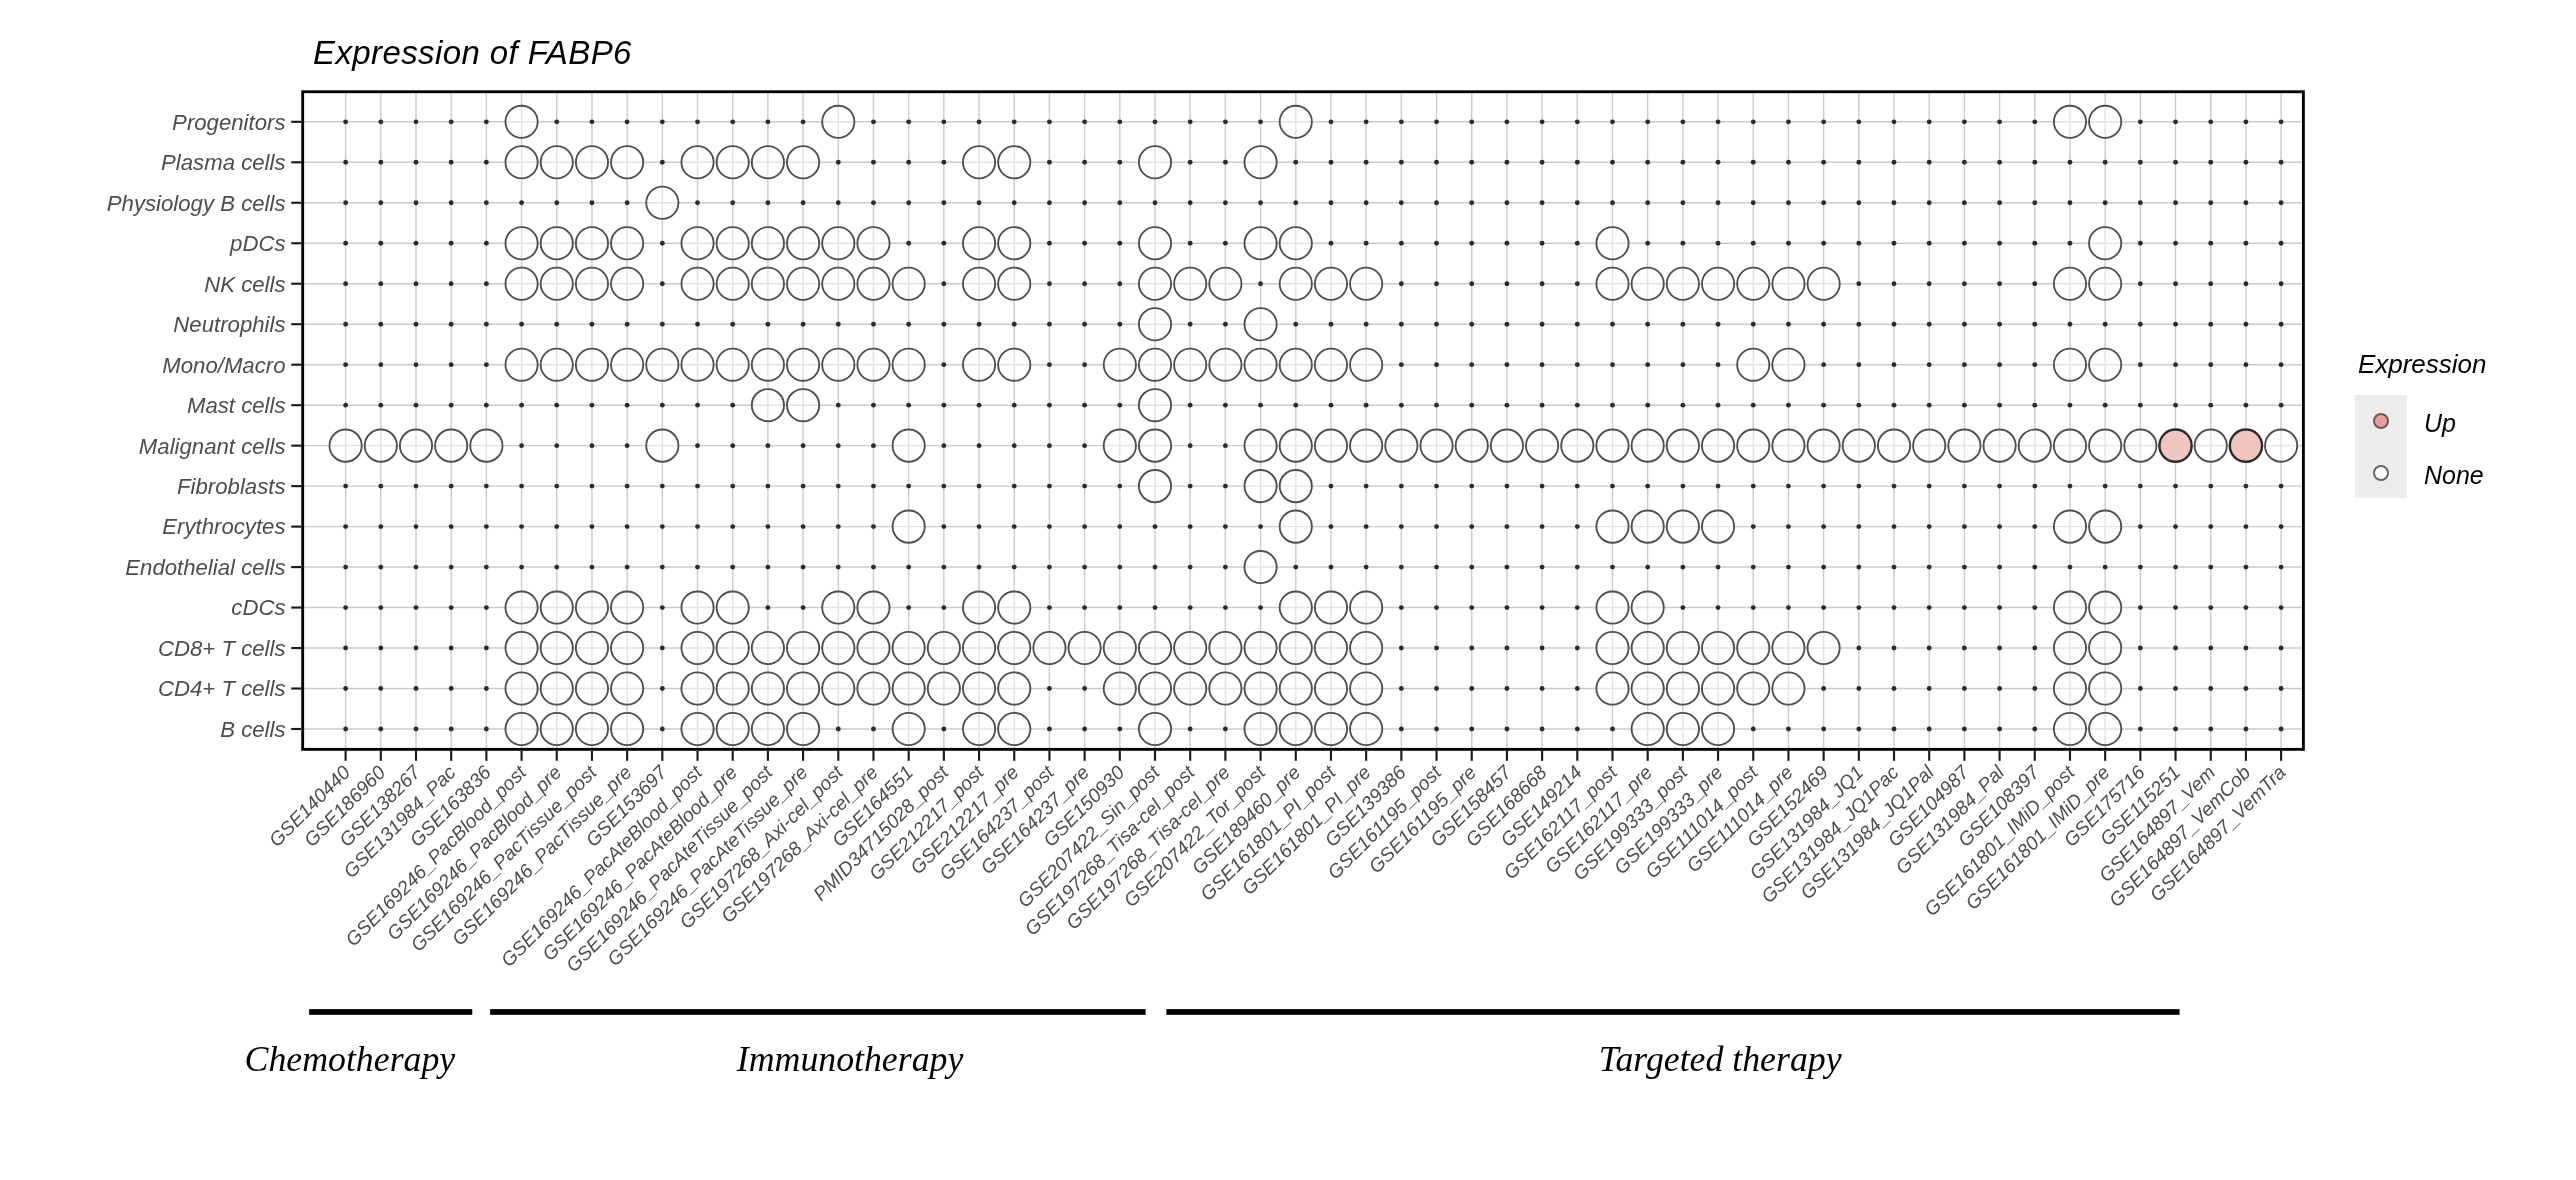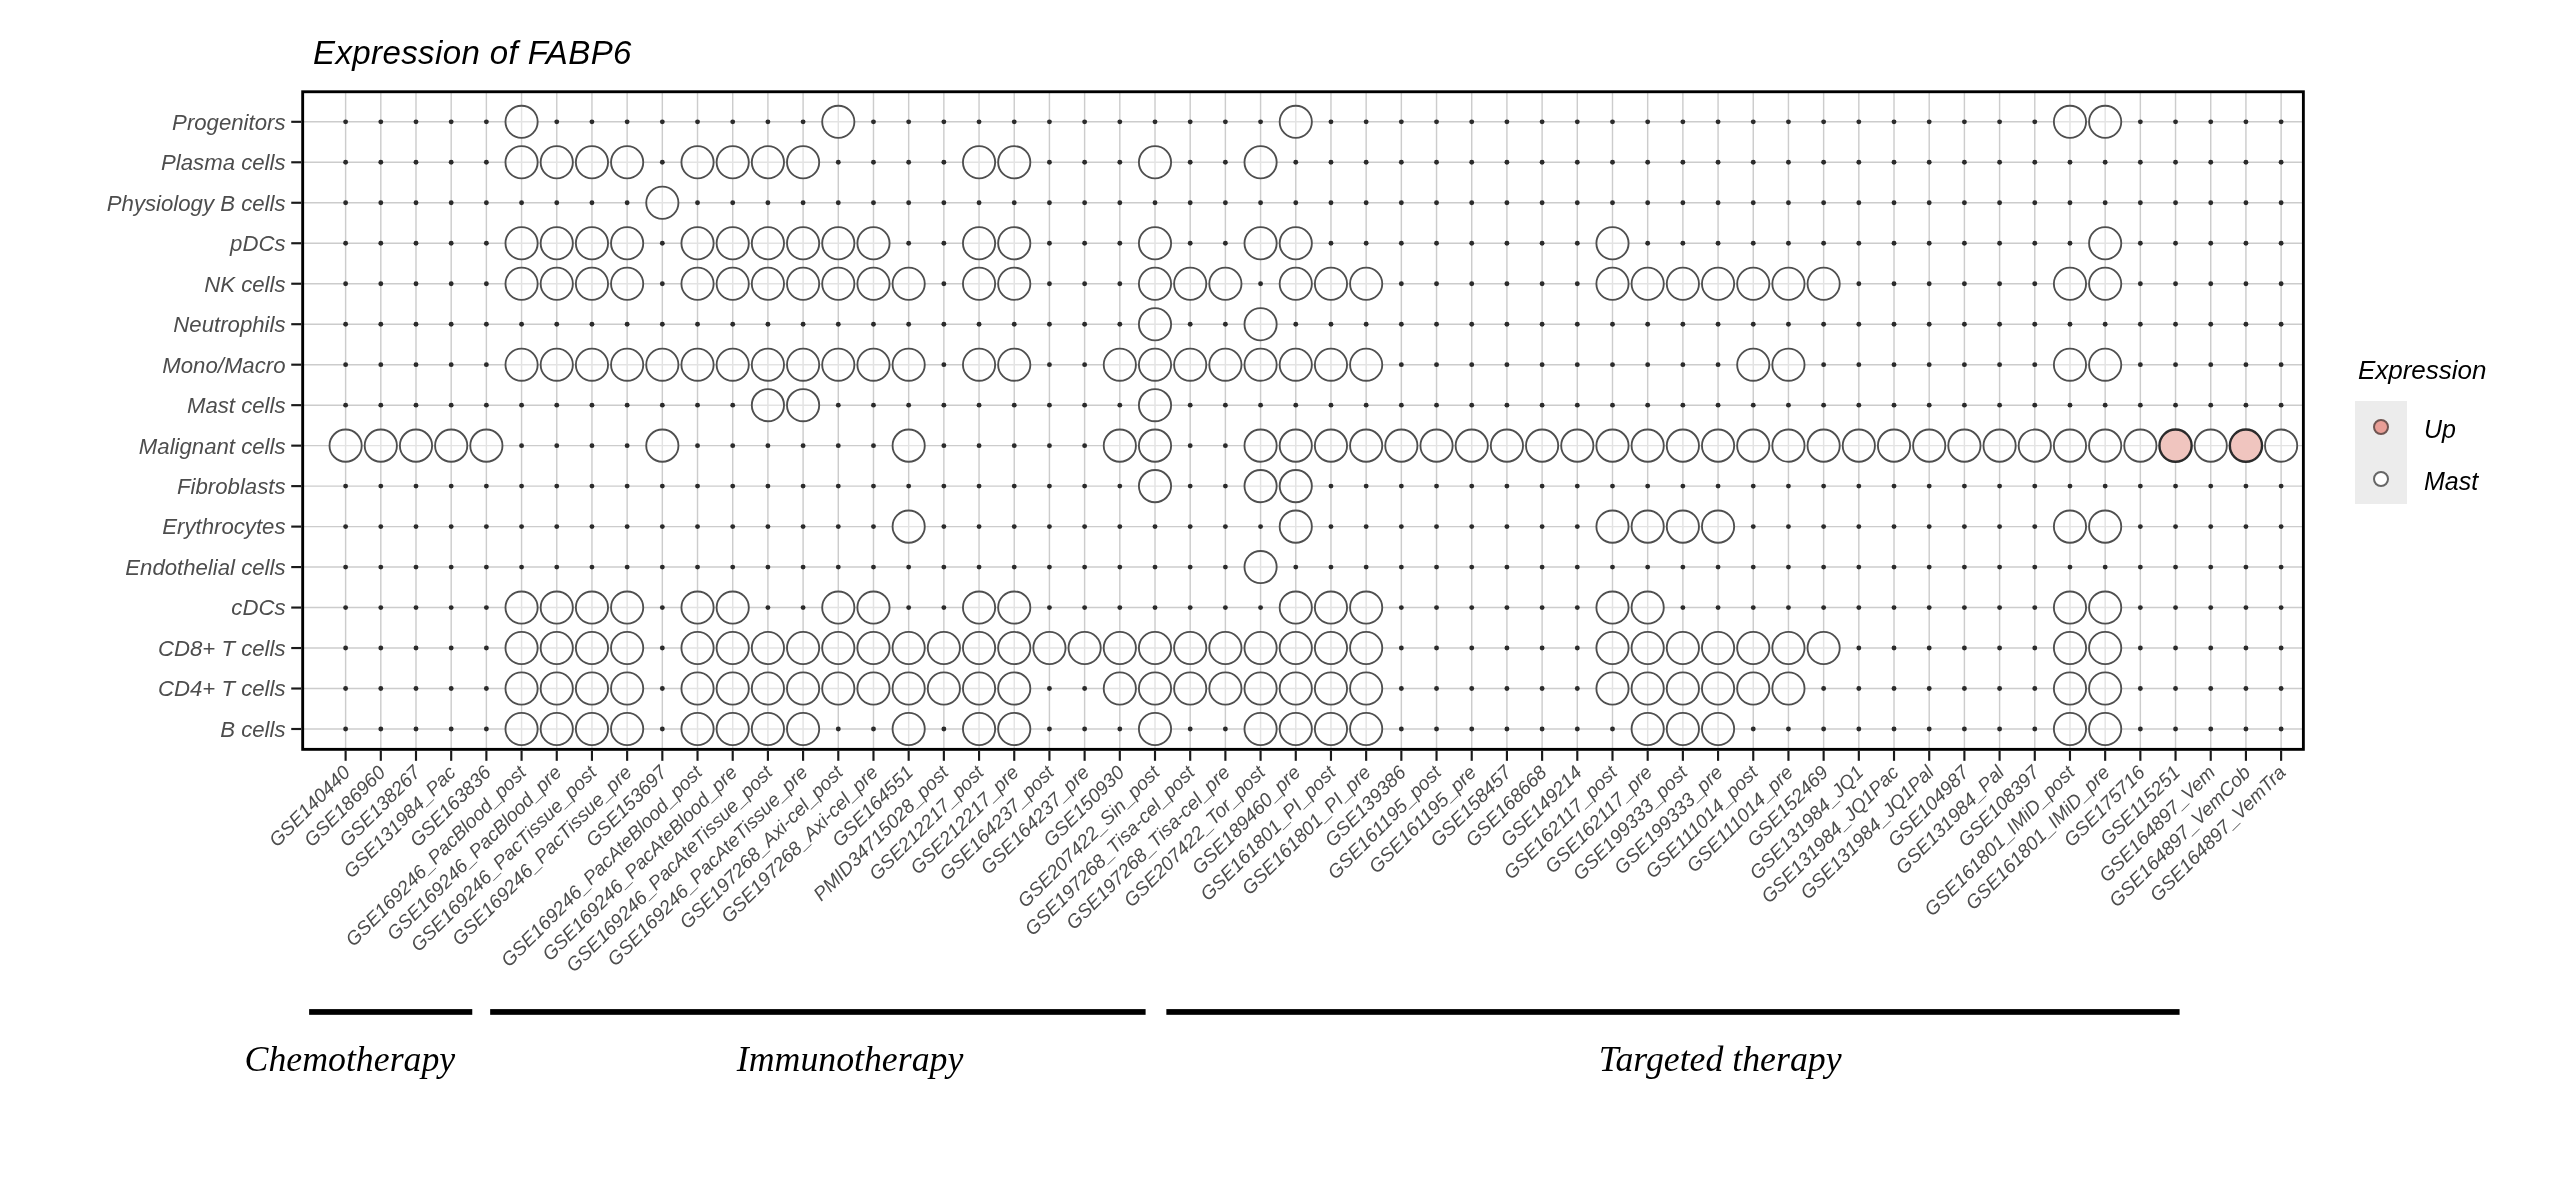--- a/index.html
+++ b/index.html
@@ -1,20 +1,20 @@
 <!DOCTYPE html>
 <html style="font-size:11.4px"><head>
 <meta charset="utf-8">
 <style>
   html,body{margin:0;padding:0;background:#ffffff;}
   body{width:2576px;height:1181px;position:relative;font-family:"Liberation Sans",sans-serif;overflow:hidden;}
   #figure{position:absolute;inset:0;background:#fff;font-style:italic;}
   #chart-title{position:absolute;left:313px;top:34px;font-size:33px;color:#000;letter-spacing:0.4px;}
   #plot-svg{position:absolute;left:0;top:0;}
-  #legend{position:absolute;left:2355px;top:349px;margin-top:6px;}
+  #legend{position:absolute;left:2355px;top:349px;}
   #legend-title{font-size:26px;color:#000;margin:0 0 18.6px 2.9px;}
   #legend-keys{position:absolute;left:0;top:46px;width:52px;height:103px;background:#ececec;}
   .legend-key{width:52px;height:52px;display:flex;align-items:center;justify-content:center;}
   .legend-dot{width:16.5px;height:16.5px;border-radius:50%;box-sizing:border-box;}
   .legend-dot.up{background:#e89e96;border:2.1px solid #6f5551;}
   .legend-dot.none{background:#ffffff;border:2.1px solid #666;}
   .legend-label{position:absolute;left:69px;font-size:25px;color:#000;}
   #legend-label-up{top:60px;}
   #legend-label-none{top:112px;}
 </style>
@@ -1150,16 +1150,16 @@
     <div id="legend-title">Expression</div>
     <div id="legend-keys">
       <div class="legend-key">
         <span class="legend-dot up"></span>
       </div>
       <div class="legend-key">
         <span class="legend-dot none"></span>
       </div>
     </div>
     <span class="legend-label" id="legend-label-up">Up</span>
-    <span class="legend-label" id="legend-label-none">Mast</span>
+    <span class="legend-label" id="legend-label-none">None</span>
   </div>
 </div>
 
 
 </body></html>

